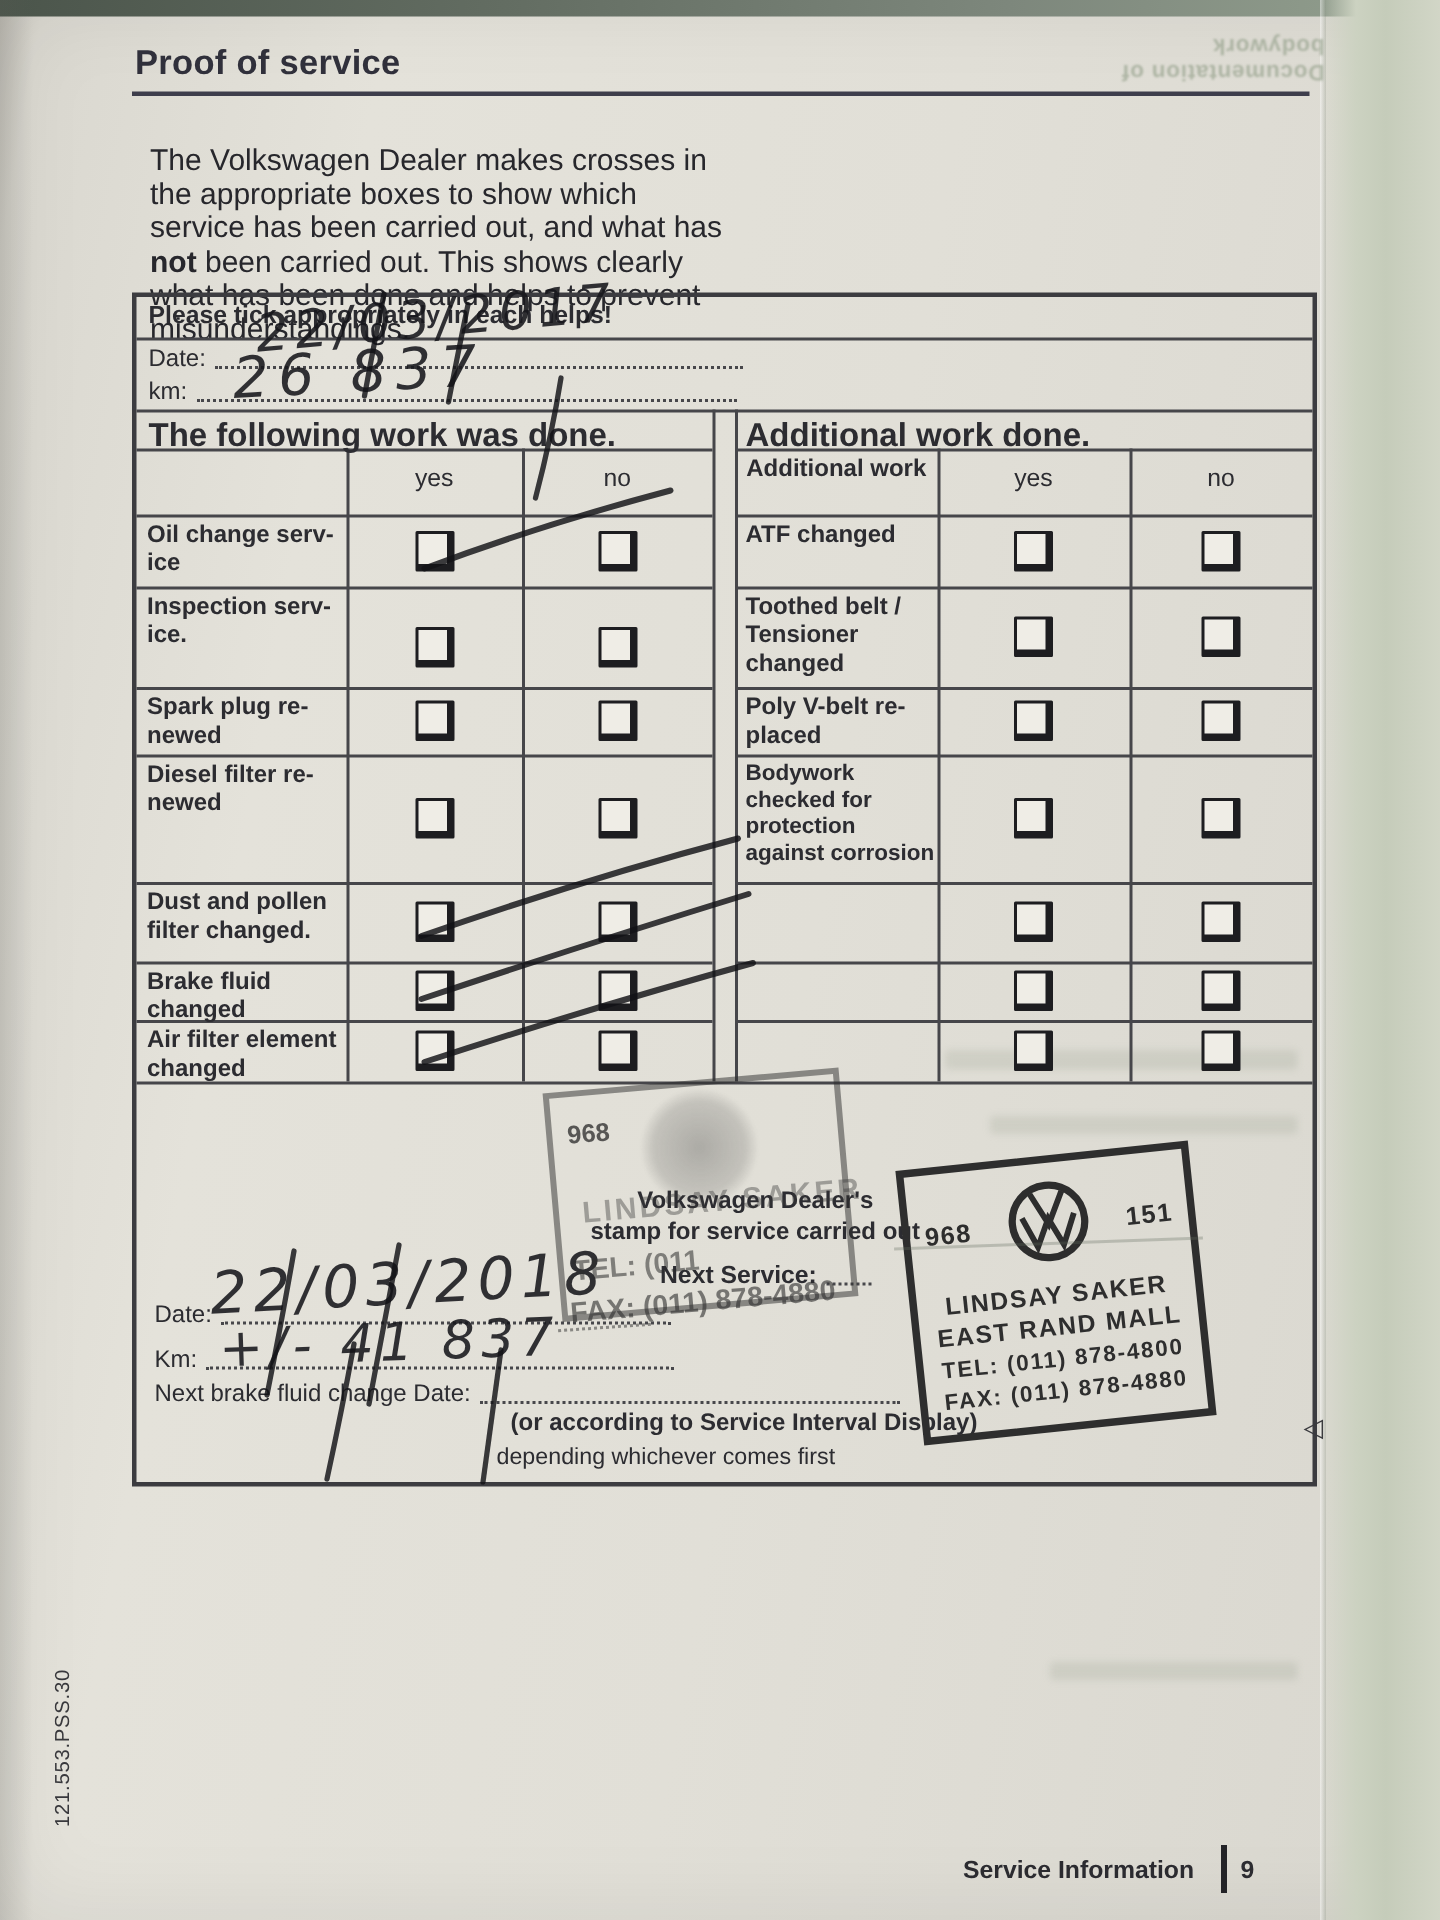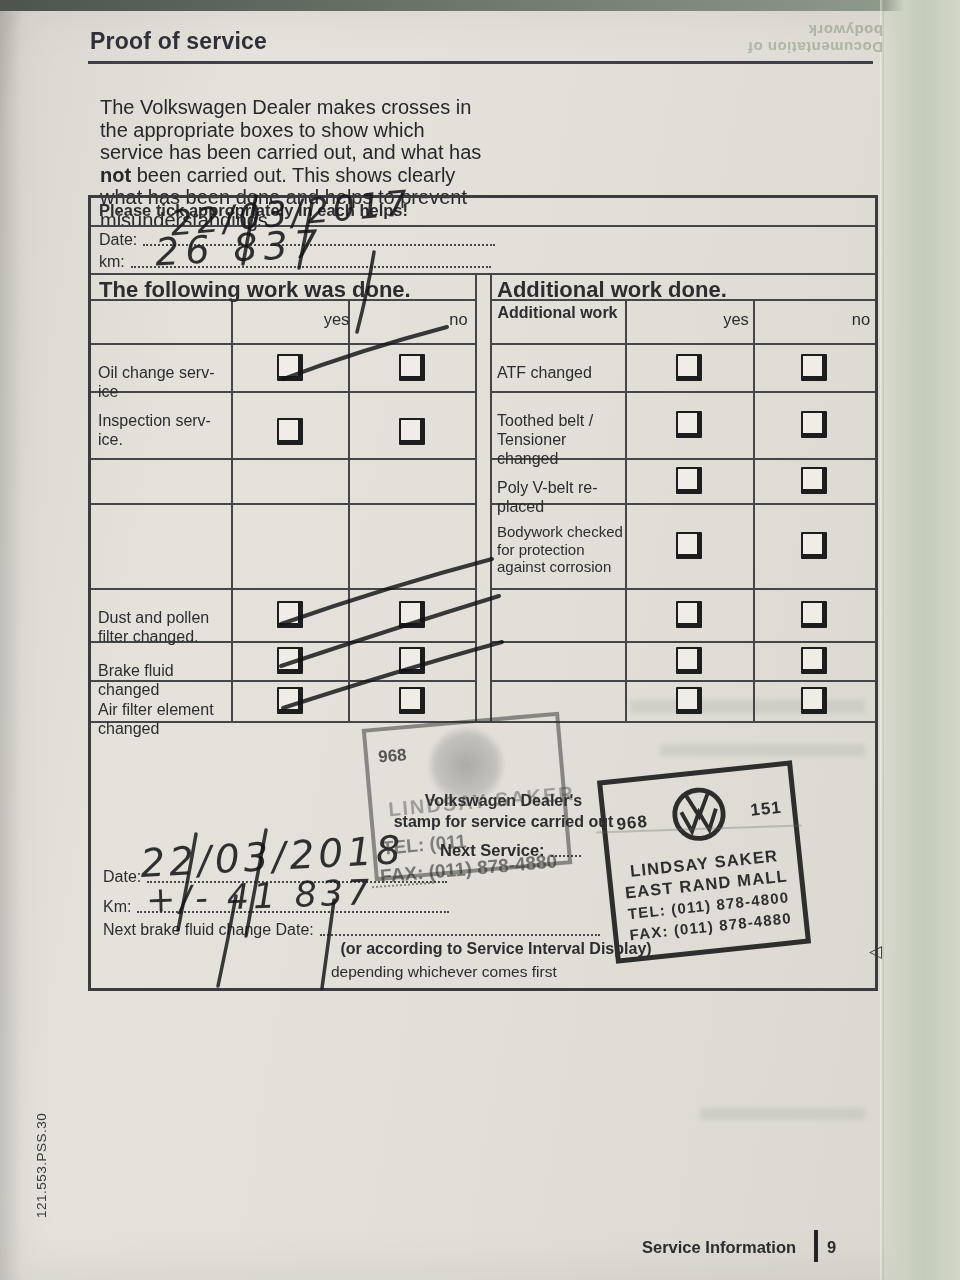--- a/index.html
+++ b/index.html
@@ -22,27 +22,27 @@
   .intro{position:absolute;left:100px;top:76px;width:382px;font-size:20px;line-height:22.5px;color:#27272c;}
   
   .tbl{position:absolute;left:88px;top:195px;width:784px;height:790px;border:3px solid #3c3c40;}
   .hl,.vl{position:absolute;background:#46464a;}
   .hl{height:2px;}
   .vl{width:2px;}
   .instruction{position:absolute;left:8px;top:3px;font-size:16.5px;font-weight:bold;}
   .leader-row{position:absolute;left:8px;display:flex;align-items:flex-end;font-size:16px;}
   .dots{border-bottom:2.5px dotted #47474b;margin:0 0 3px 6px;}
   .sec-hdr{position:absolute;font-size:22px;font-weight:bold;}
-  .colhdr{position:absolute;font-size:16.5px;text-align:center;padding-left:47px;}
+  .colhdr{position:absolute;font-size:16.5px;text-align:center;}
   .addl-hdr{position:absolute;font-size:16px;font-weight:bold;text-align:center;line-height:18px;}
   
   .lrow,.rrow{position:absolute;display:flex;}
   .lrow{left:0;width:384px;}
   .rrow{left:399px;width:385px;}
-  .lab{box-sizing:border-box;padding:20px 2px 0 7px;font-size:16px;line-height:19px;}
+  .lab{box-sizing:border-box;padding:4px 2px 0 7px;font-size:16px;line-height:19px;font-weight:bold;}
   .lrow .lab{width:140px;}
   .rrow .lab{width:135px;}
   .lab.sm{font-size:15px;line-height:17.5px;}
   .cy,.cn{display:flex;align-items:center;justify-content:center;}
   .lrow .cy{width:117px;} .lrow .cn{width:127px;}
   .rrow .cy{width:128px;} .rrow .cn{width:122px;}
   .cb{width:19px;height:20px;background:#efede6;border:2.5px solid #1d1d20;border-right-width:5.5px;border-bottom-width:5.5px;border-radius:1px;}
   
   .stamp-caption{position:absolute;left:295px;top:592px;width:235px;text-align:center;font-size:16px;font-weight:600;line-height:21px;}
   .next-service{position:absolute;left:349px;top:643px;font-size:16.5px;font-weight:bold;display:flex;align-items:flex-end;}
@@ -152,20 +152,38 @@
       </div>
     <div class="lrow" style="top:193px;height:80px;">
         <div class="lab"><span>Inspection serv-ice.</span></div>
         <div class="cy">
           <div class="cb"></div>
         </div>
         <div class="cn">
           <div class="cb"></div>
         </div>
       </div>
+    <div class="lrow" style="top:260px;height:45px;">
+        <div class="lab"><span>Spark plug re-newed</span></div>
+        <div class="cy">
+          <div class="cb"></div>
+        </div>
+        <div class="cn">
+          <div class="cb"></div>
+        </div>
+      </div>
+    <div class="lrow" style="top:305px;height:85px;">
+        <div class="lab"><span>Diesel filter re-newed</span></div>
+        <div class="cy">
+          <div class="cb"></div>
+        </div>
+        <div class="cn">
+          <div class="cb"></div>
+        </div>
+      </div>
     <div class="lrow" style="top:390px;height:53px;">
         <div class="lab"><span>Dust and pollen filter changed.</span></div>
         <div class="cy">
           <div class="cb"></div>
         </div>
         <div class="cn">
           <div class="cb"></div>
         </div>
       </div>
     <div class="lrow" style="top:443px;height:39px;">

